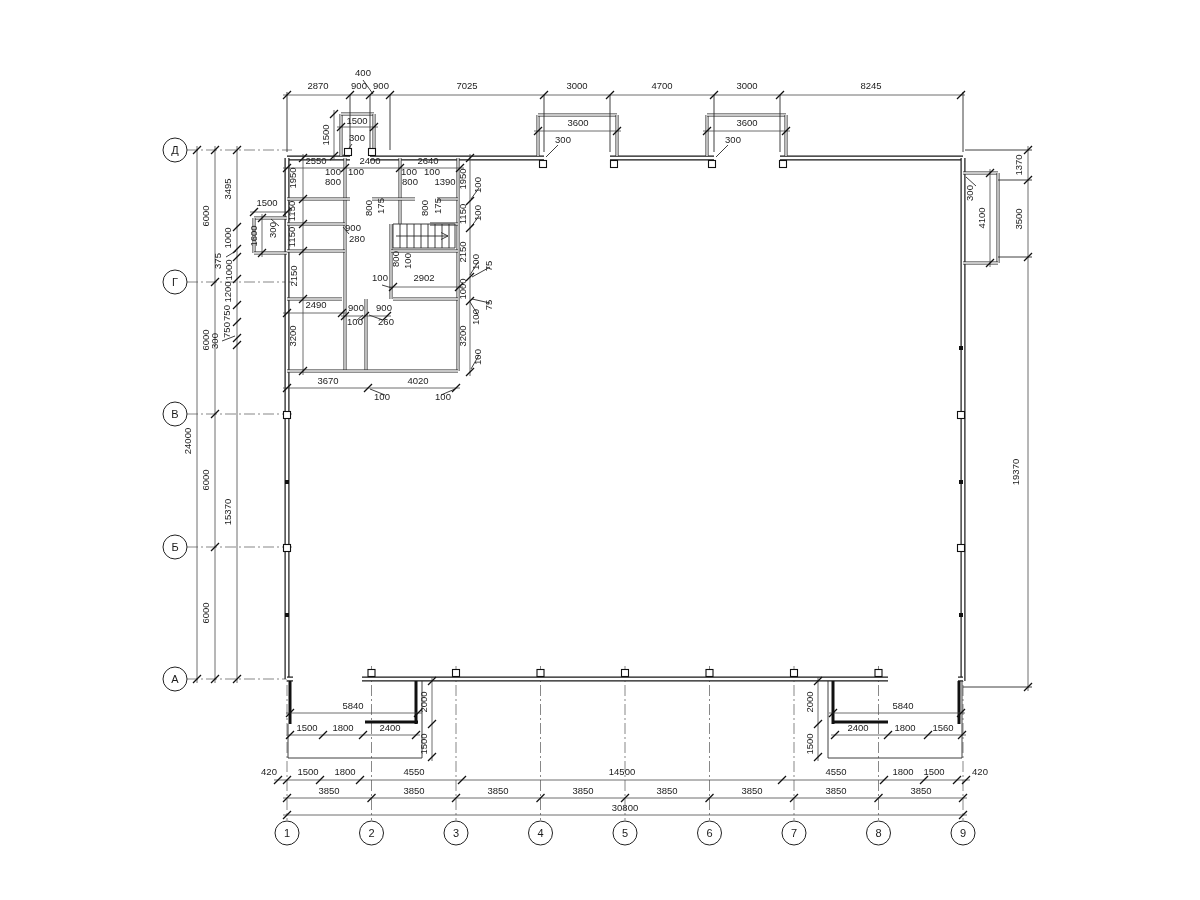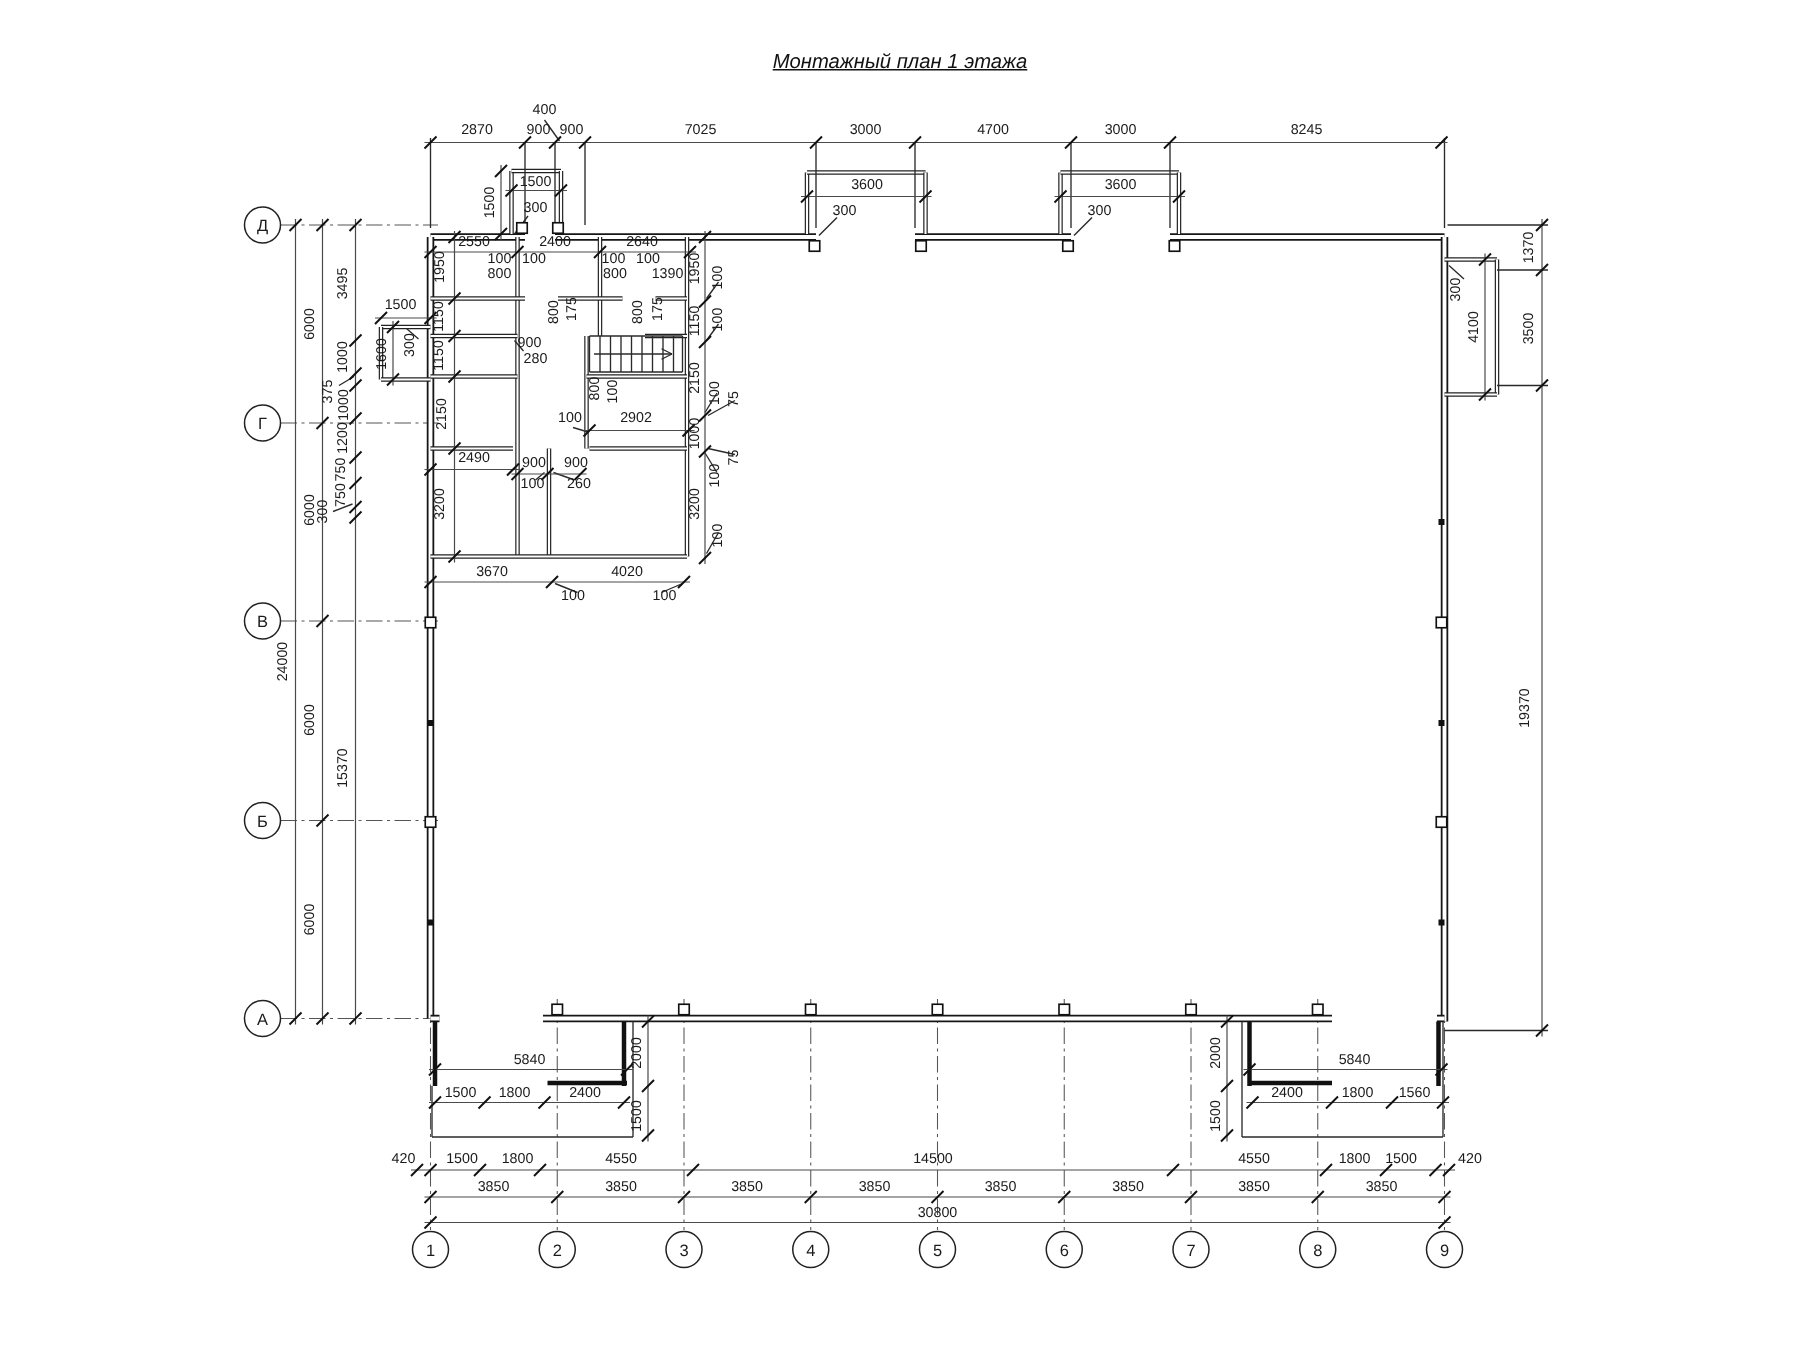--- a/index.html
+++ b/index.html
@@ -20,21 +20,20 @@
   .l-dim{stroke:#4a4a4a;stroke-width:0.8;}
   .l-tick{stroke:#111;stroke-width:1.3;}
   .l-sq{fill:#ffffff;stroke:#111;stroke-width:1.1;}
   .l-dot{fill:#111;stroke:none;}
   .l-bub{fill:#fff;stroke:#222;stroke-width:1;}
 </style>
 </head>
 <body>
 
 <div class="sheet">
-  <div class="title"><span>Монтажный план 1 этажа</span></div>
   <svg id="plan" width="1200" height="900" viewBox="0 0 1200 900" xmlns="http://www.w3.org/2000/svg">
       <line x1="187" y1="150" x2="292" y2="150" class="l-axis"></line>
       <line x1="187" y1="282" x2="292" y2="282" class="l-axis"></line>
       <line x1="187" y1="414" x2="292" y2="414" class="l-axis"></line>
       <line x1="187" y1="547" x2="292" y2="547" class="l-axis"></line>
       <line x1="187" y1="679" x2="292" y2="679" class="l-axis"></line>
       <line x1="287" y1="666" x2="287" y2="820" class="l-axis"></line>
       <line x1="371.5" y1="666" x2="371.5" y2="820" class="l-axis"></line>
       <line x1="456" y1="666" x2="456" y2="820" class="l-axis"></line>
       <line x1="540.5" y1="666" x2="540.5" y2="820" class="l-axis"></line>

